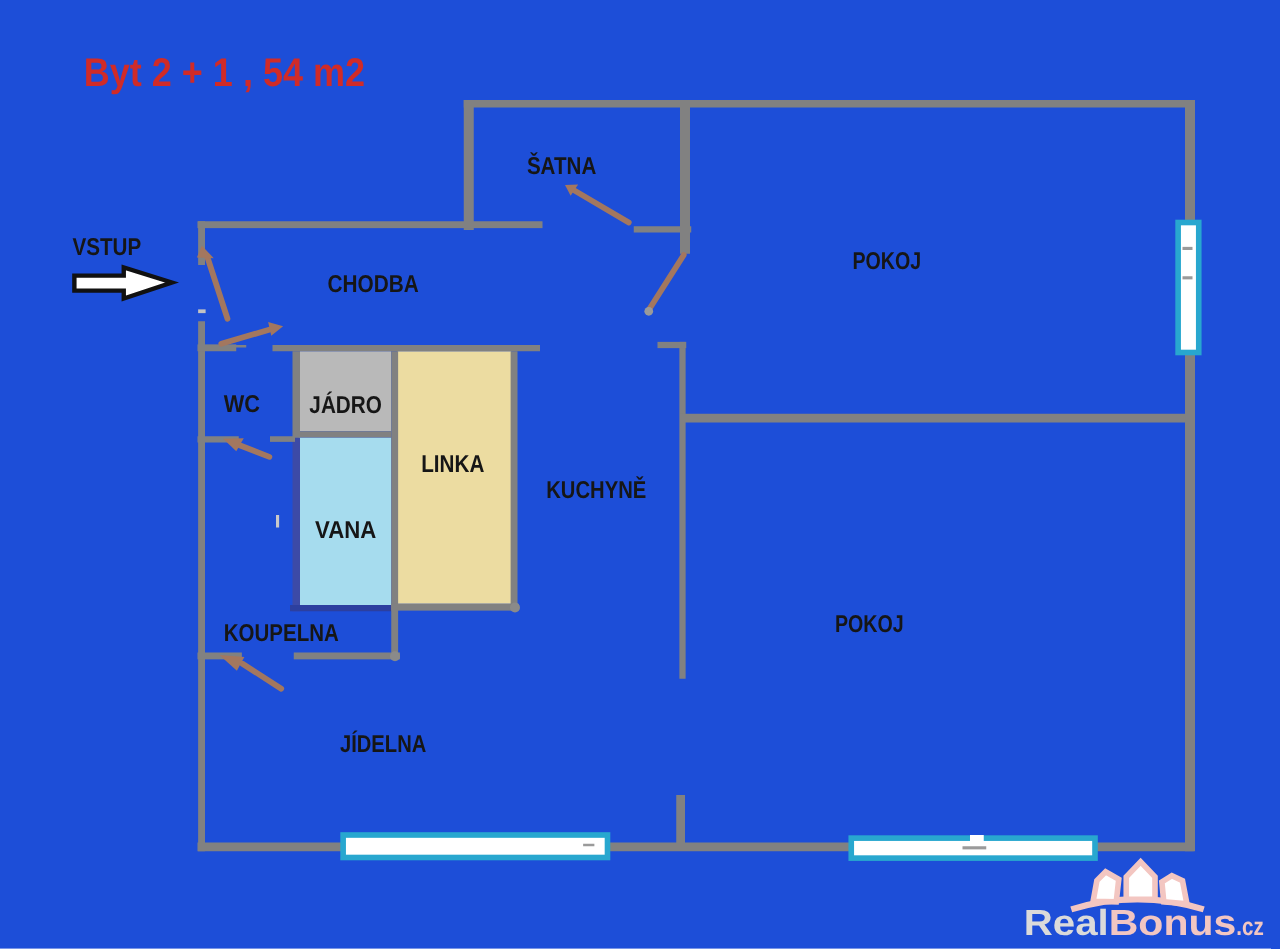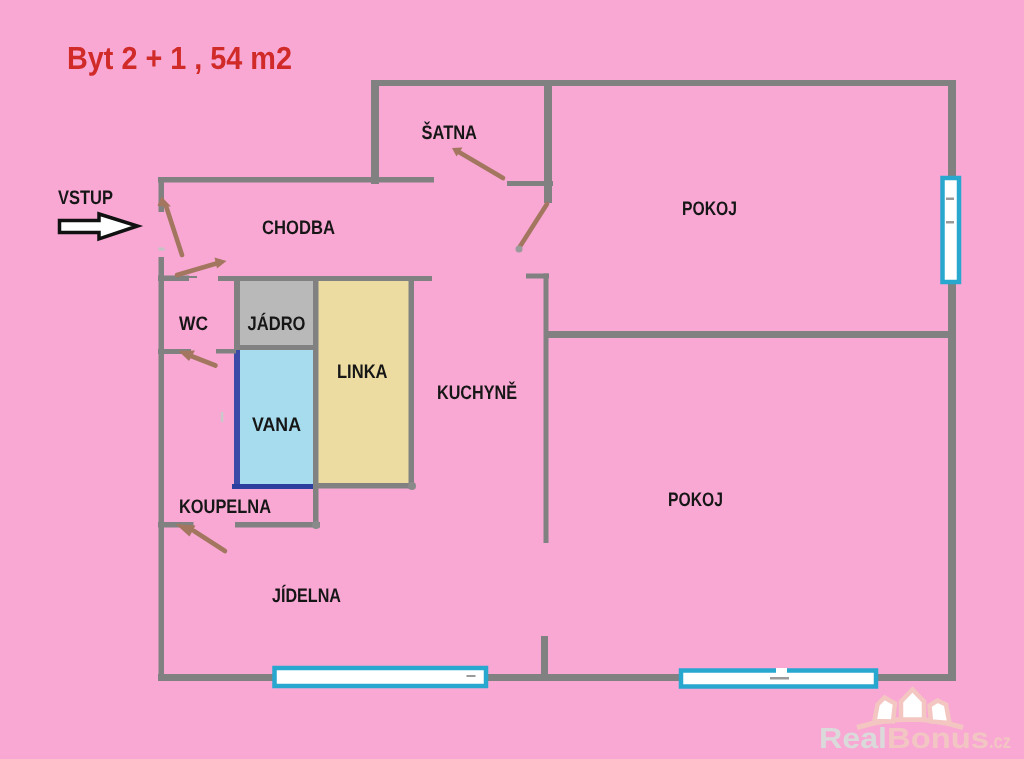--- a/index.html
+++ b/index.html
@@ -1,16 +1,16 @@
 <!DOCTYPE html>
 <html><head>
 <meta charset="utf-8">
 <style>
   html,body{margin:0;padding:0;background:#fff;}
-  #c{position:relative;width:1024px;height:759px;background:#f9a8d4;overflow:hidden;}
+  #c{position:relative;width:1024px;height:759px;background:#1d4ed8;overflow:hidden;}
   svg{position:absolute;left:0;top:0;}
   text{text-rendering:geometricPrecision;}
   text{font-family:"Liberation Sans",sans-serif;font-weight:bold;}
 </style>
 </head>
 <body>
 <div id="c">
 <svg width="1024" height="759" viewBox="0 0 1024 759">
 
   <rect x="240" y="281" width="73" height="64" fill="#b9b9b9"></rect>

